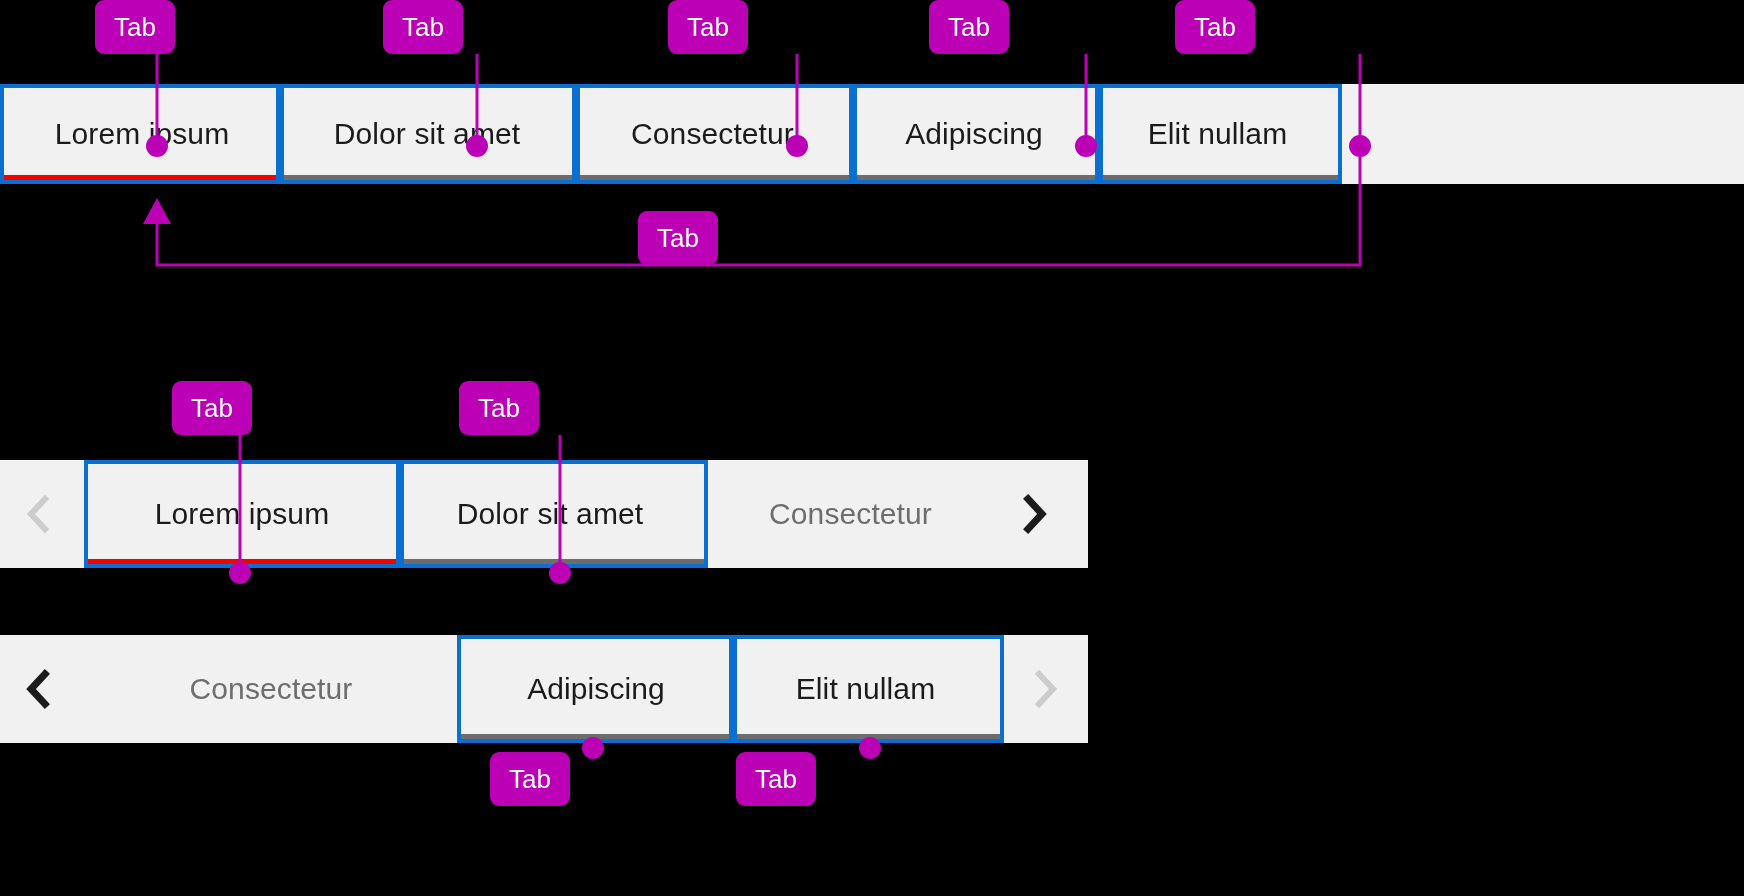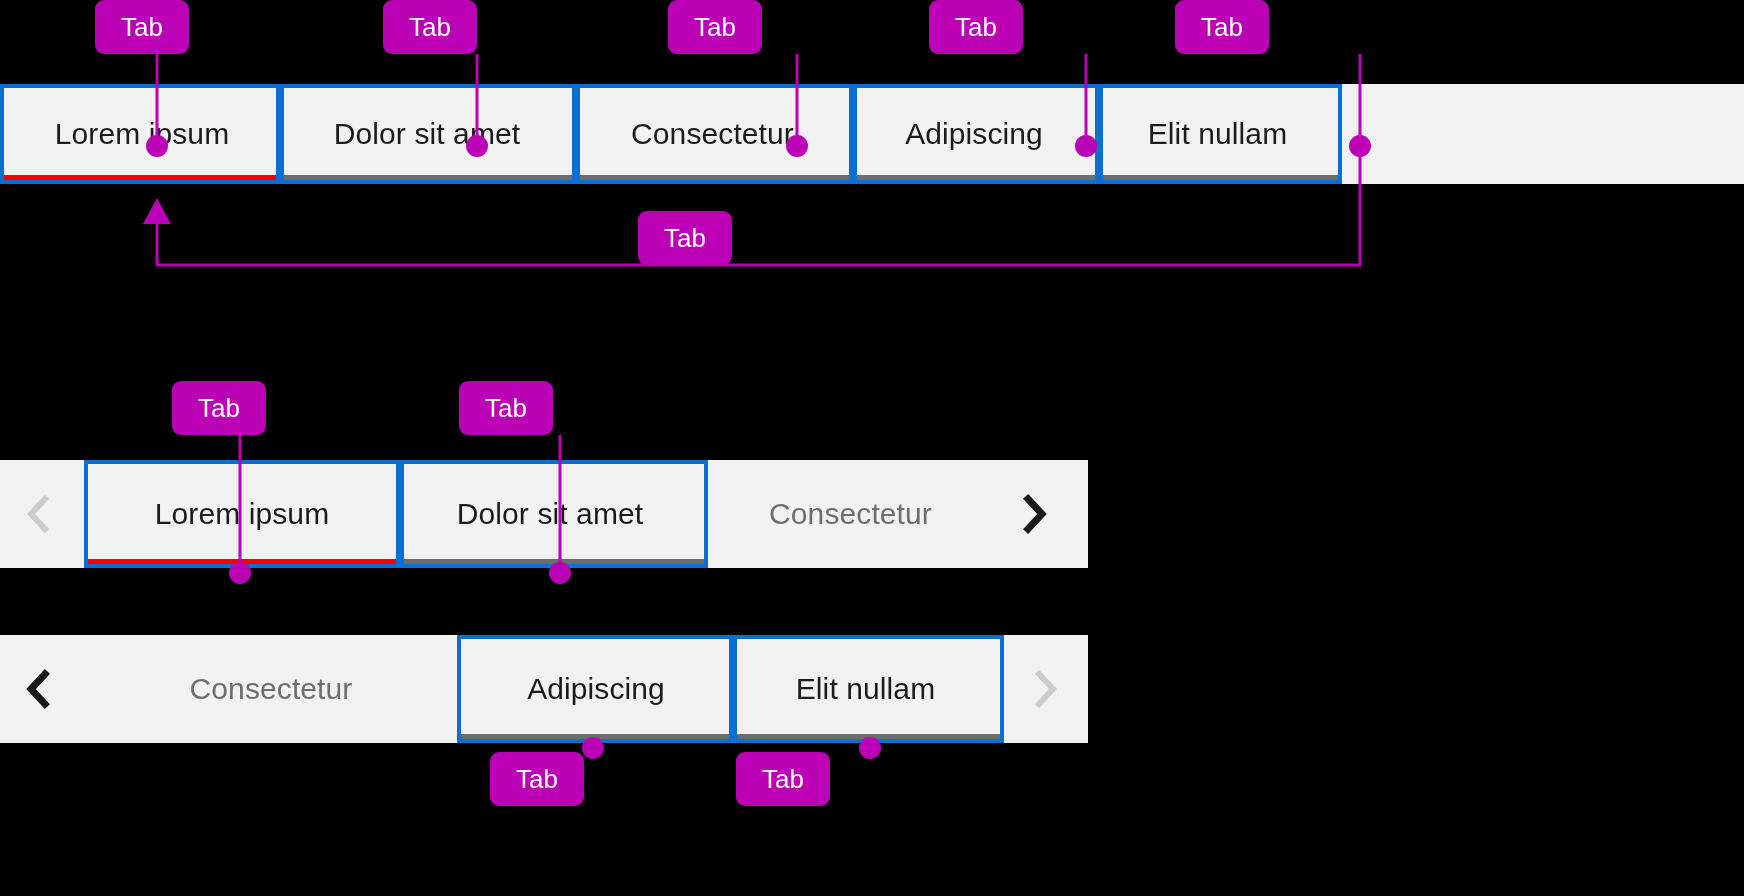--- a/index.html
+++ b/index.html
@@ -89,21 +89,21 @@
     position: absolute;
     background: #bb00b5;
     color: #ffffff;
     border-radius: 9px;
     font-size: 26px;
     font-family: "Liberation Sans", sans-serif;
     display: flex;
     align-items: center;
     justify-content: center;
     height: 54px;
-    width: 94px;
+    width: 80px;
   }
 </style>
 </head>
 <body>
 
 <div class="tabstrip" style="left:0; top:84px; width:1744px; height:100px;">
 
   <div class="tab outlined" style="width:280px; border-right:none;">
     <span>Lorem ipsum</span>
     <span class="accent red"></span>

